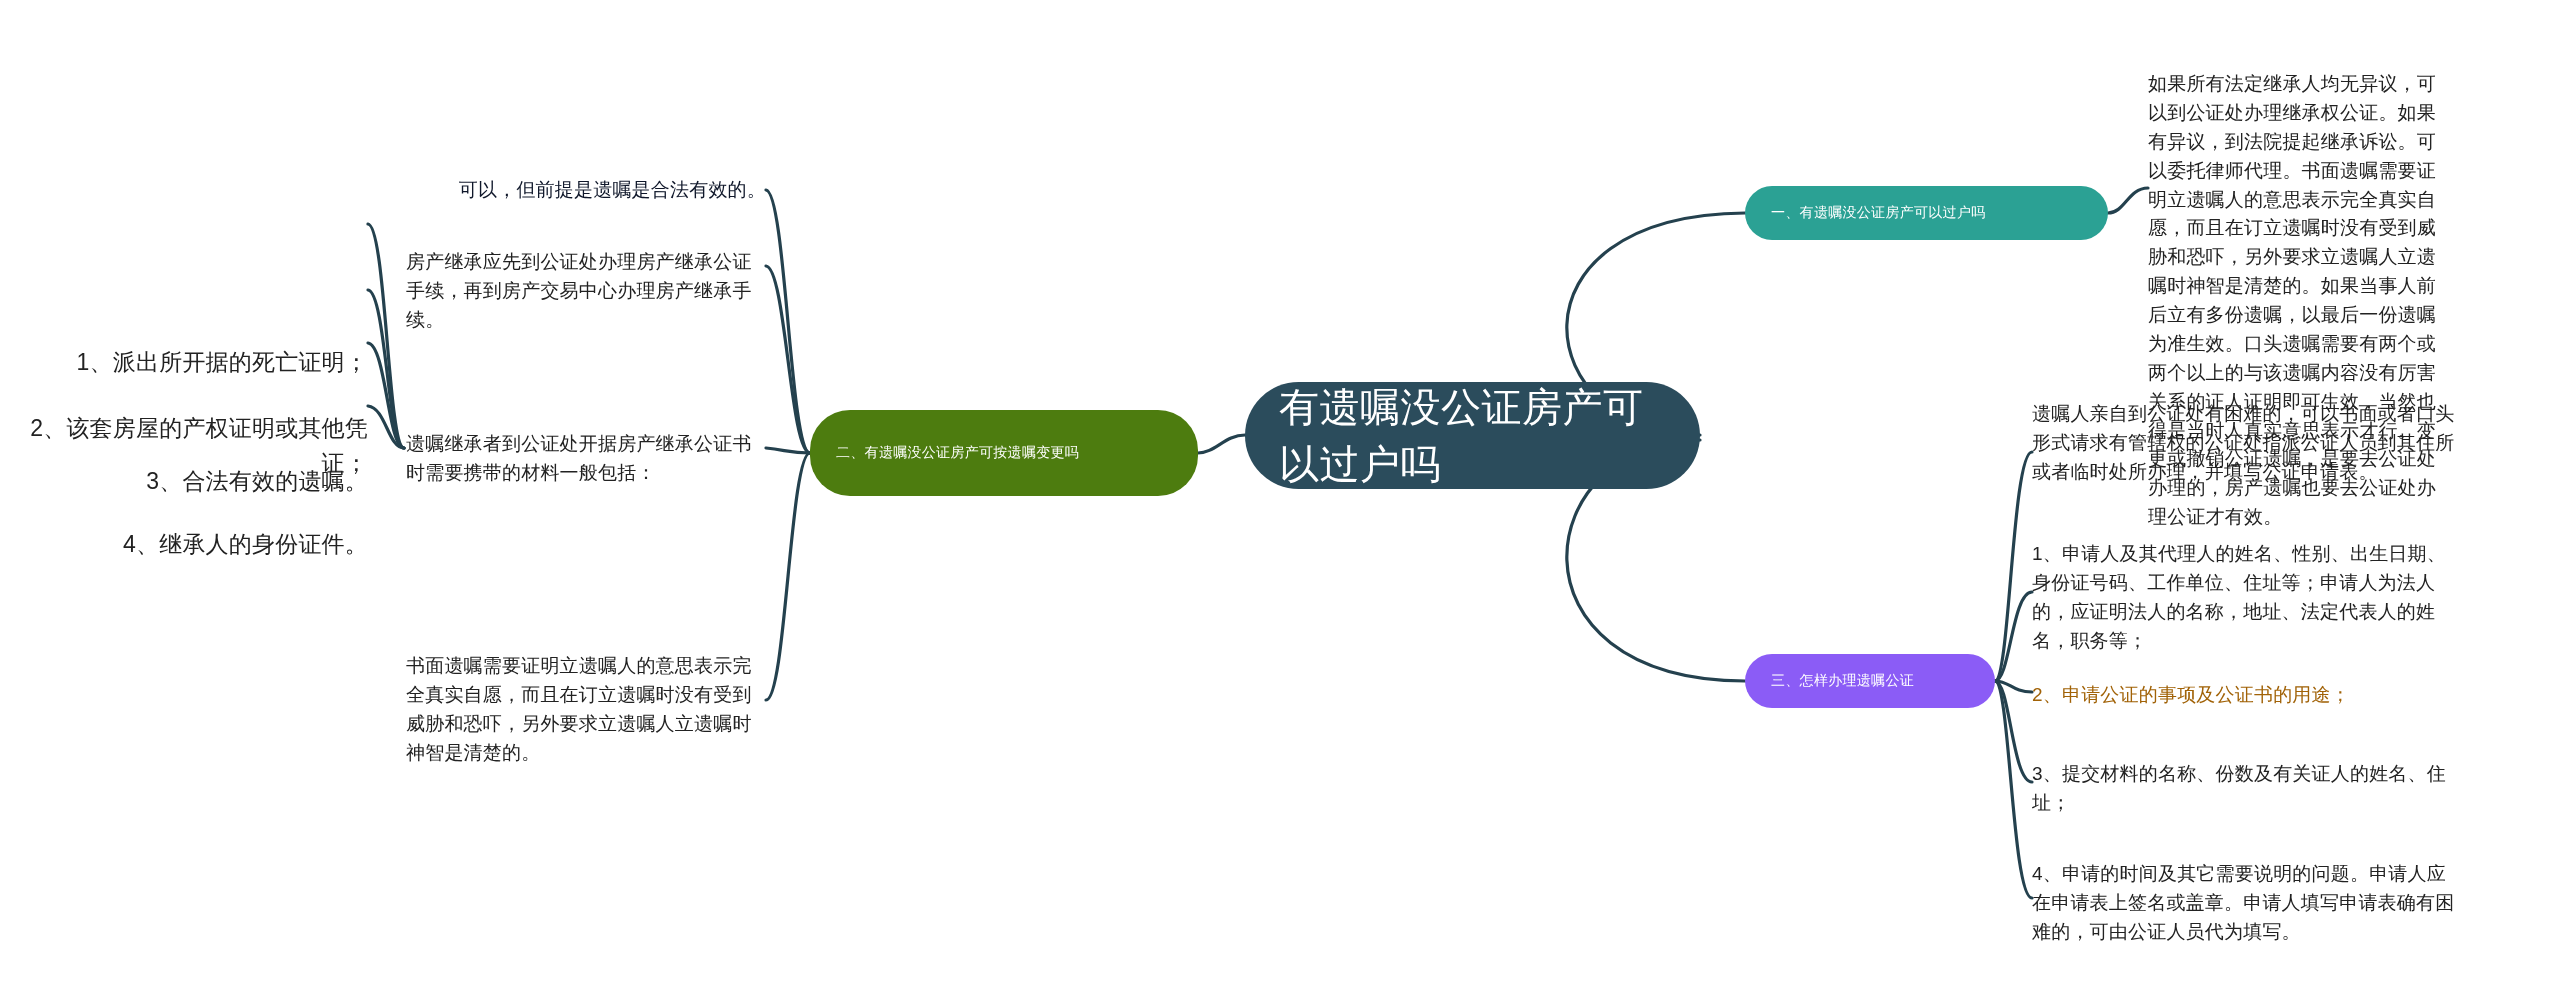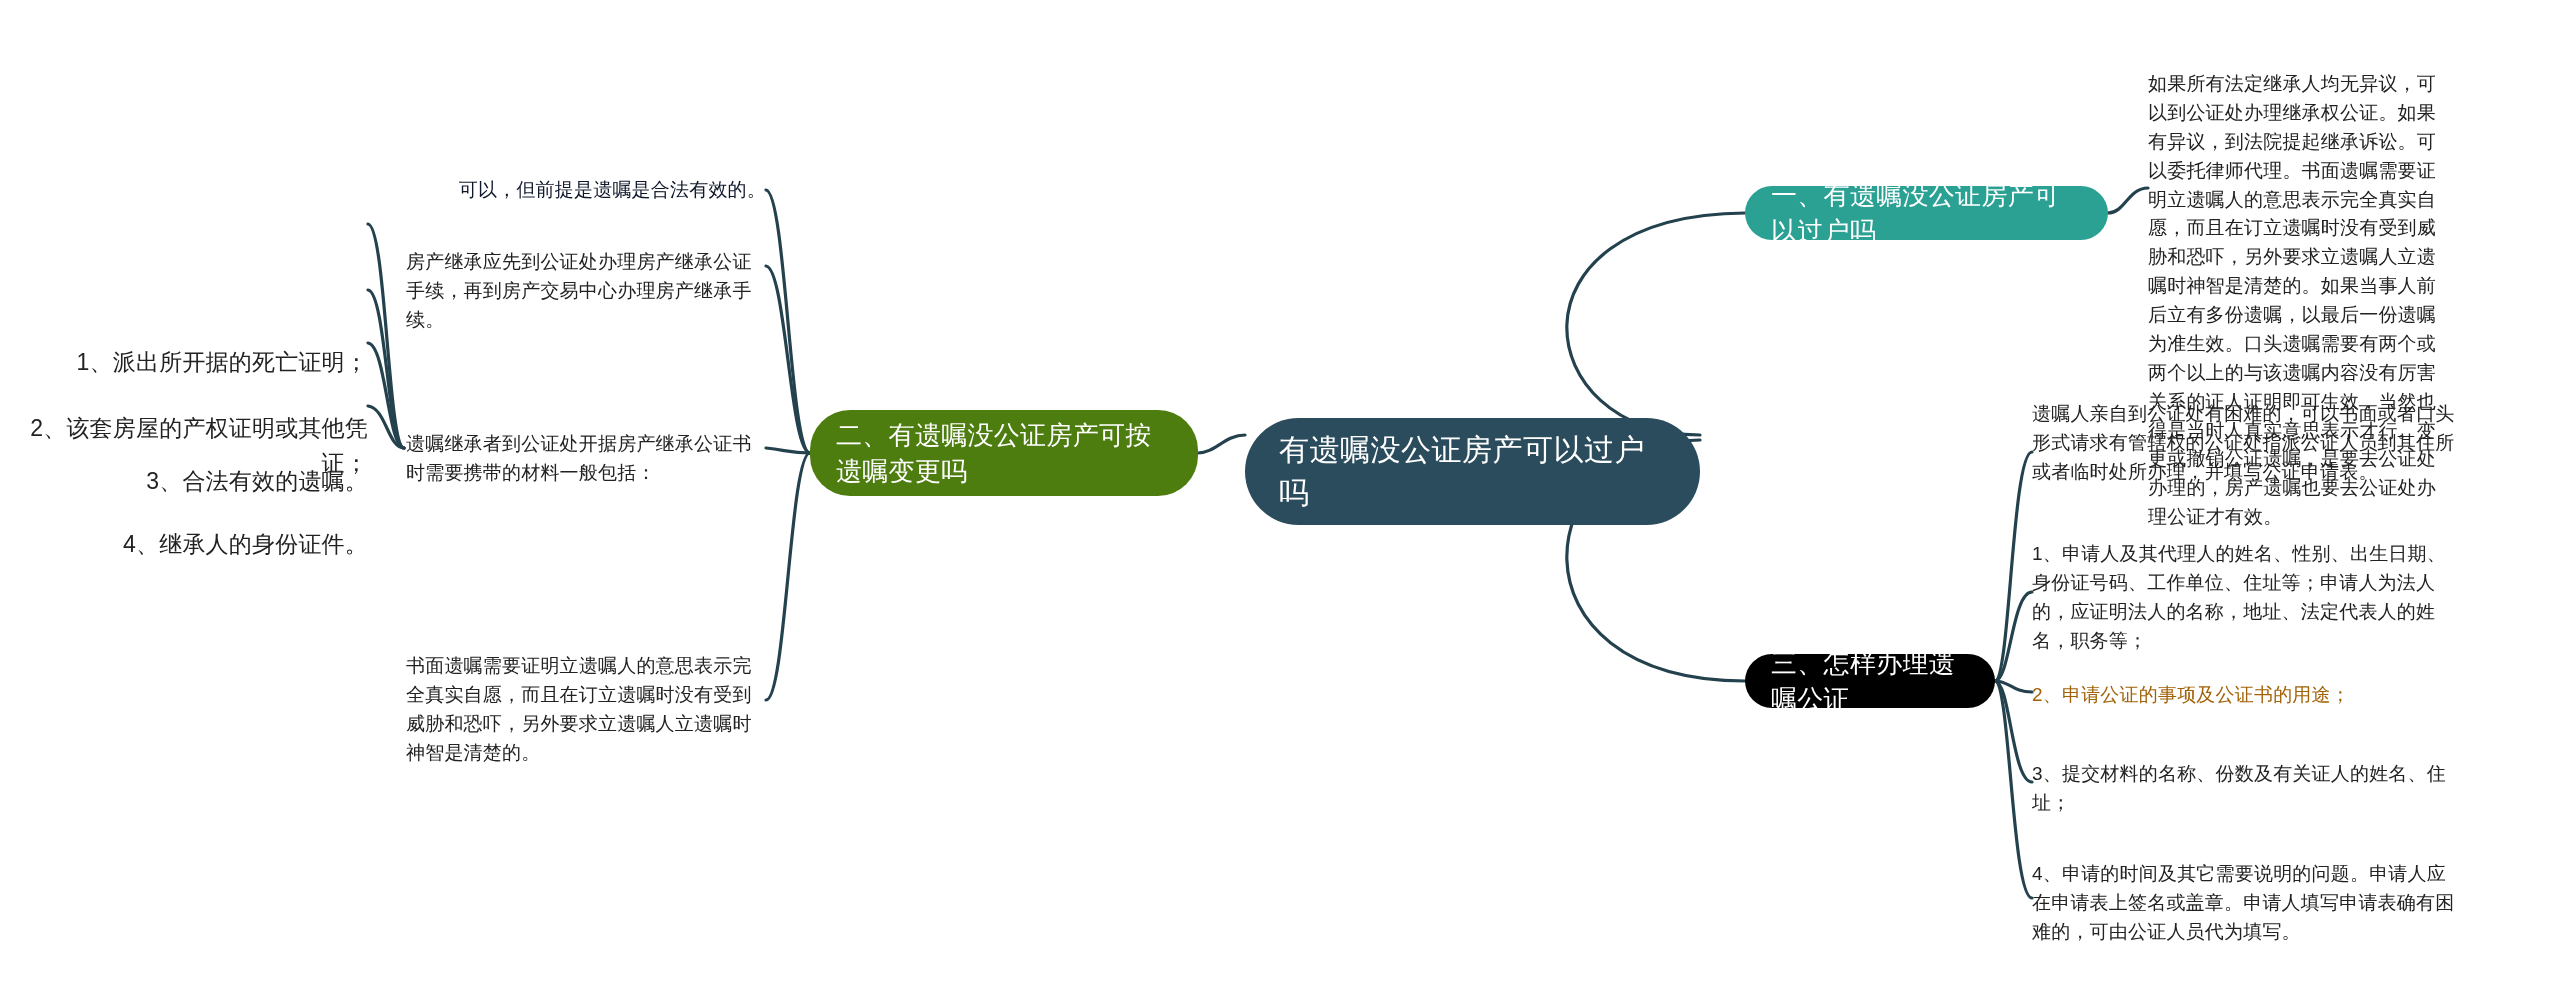--- a/index.html
+++ b/index.html
@@ -25,33 +25,32 @@
     box-sizing:border-box;
     display:flex;
     align-items:center;
   }
   
   .root{
     background:#2B4C5C;
     color:#ffffff;
     border-radius:56px;
     padding:14px 34px;
-    font-size:30px;
+    font-size:40px;
     line-height:1.42;
     letter-spacing:.5px;
     justify-content:flex-start;
-    margin-top:36px;
   }
   
   .branch{
     background:#2BA194;
     color:#ffffff;
     border-radius:40px;
     padding:2px 26px;
-    font-size:26px;
+    font-size:14px;
     line-height:1.4;
     letter-spacing:.3px;
   }
   
   .leaf{
     position:absolute;
     color:#222222;
     font-size:19px;
     line-height:1.52;
     letter-spacing:.2px;
@@ -120,21 +119,21 @@
   <div class="leaf left-al" style="left: 406px; top: 652px; width: 360px; color: rgb(34, 34, 34);">书面遗嘱需要证明立遗嘱人的意思表示完全真实自愿，而且在订立遗嘱时没有受到威胁和恐吓，另外要求立遗嘱人立遗嘱时神智是清楚的。</div>
 
   <div class="leaf right-al tiny" style="left: 60px; top: 345px; width: 308px; color: rgb(34, 34, 34);">1、派出所开据的死亡证明；</div>
 
   <div class="leaf right-al tiny" style="left: 30px; top: 411px; width: 338px; color: rgb(34, 34, 34);">2、该套房屋的产权证明或其他凭证；</div>
 
   <div class="leaf right-al tiny" style="left: 60px; top: 464px; width: 308px; color: rgb(34, 34, 34);">3、合法有效的遗嘱。</div>
 
   <div class="leaf right-al tiny" style="left: 60px; top: 527px; width: 308px; color: rgb(34, 34, 34);">4、继承人的身份证件。</div>
 
-  <div class="node branch" style="left: 1745px; top: 654px; width: 250px; height: 54px; background: #000000; color: rgb(255, 255, 255);">
+  <div class="node branch" style="left: 1745px; top: 654px; width: 250px; height: 54px; background: #8b5cf6; color: rgb(255, 255, 255);">
     <span>三、怎样办理遗嘱公证</span>
   </div>
 
   <div class="leaf right" style="left: 2032px; top: 400px; width: 430px; color: rgb(34, 34, 34);">遗嘱人亲自到公证处有困难的，可以书面或者口头形式请求有管辖权的公证处指派公证人员到其住所或者临时处所办理，并填写公证申请表。</div>
 
   <div class="leaf right" style="left: 2032px; top: 540px; width: 430px; color: rgb(34, 34, 34);">1、申请人及其代理人的姓名、性别、出生日期、身份证号码、工作单位、住址等；申请人为法人的，应证明法人的名称，地址、法定代表人的姓名，职务等；</div>
 
   <div class="leaf right" style="left: 2032px; top: 681px; width: 430px; color: #a16207;">2、申请公证的事项及公证书的用途；</div>
 
   <div class="leaf right" style="left: 2032px; top: 760px; width: 430px; color: rgb(34, 34, 34);">3、提交材料的名称、份数及有关证人的姓名、住址；</div>

